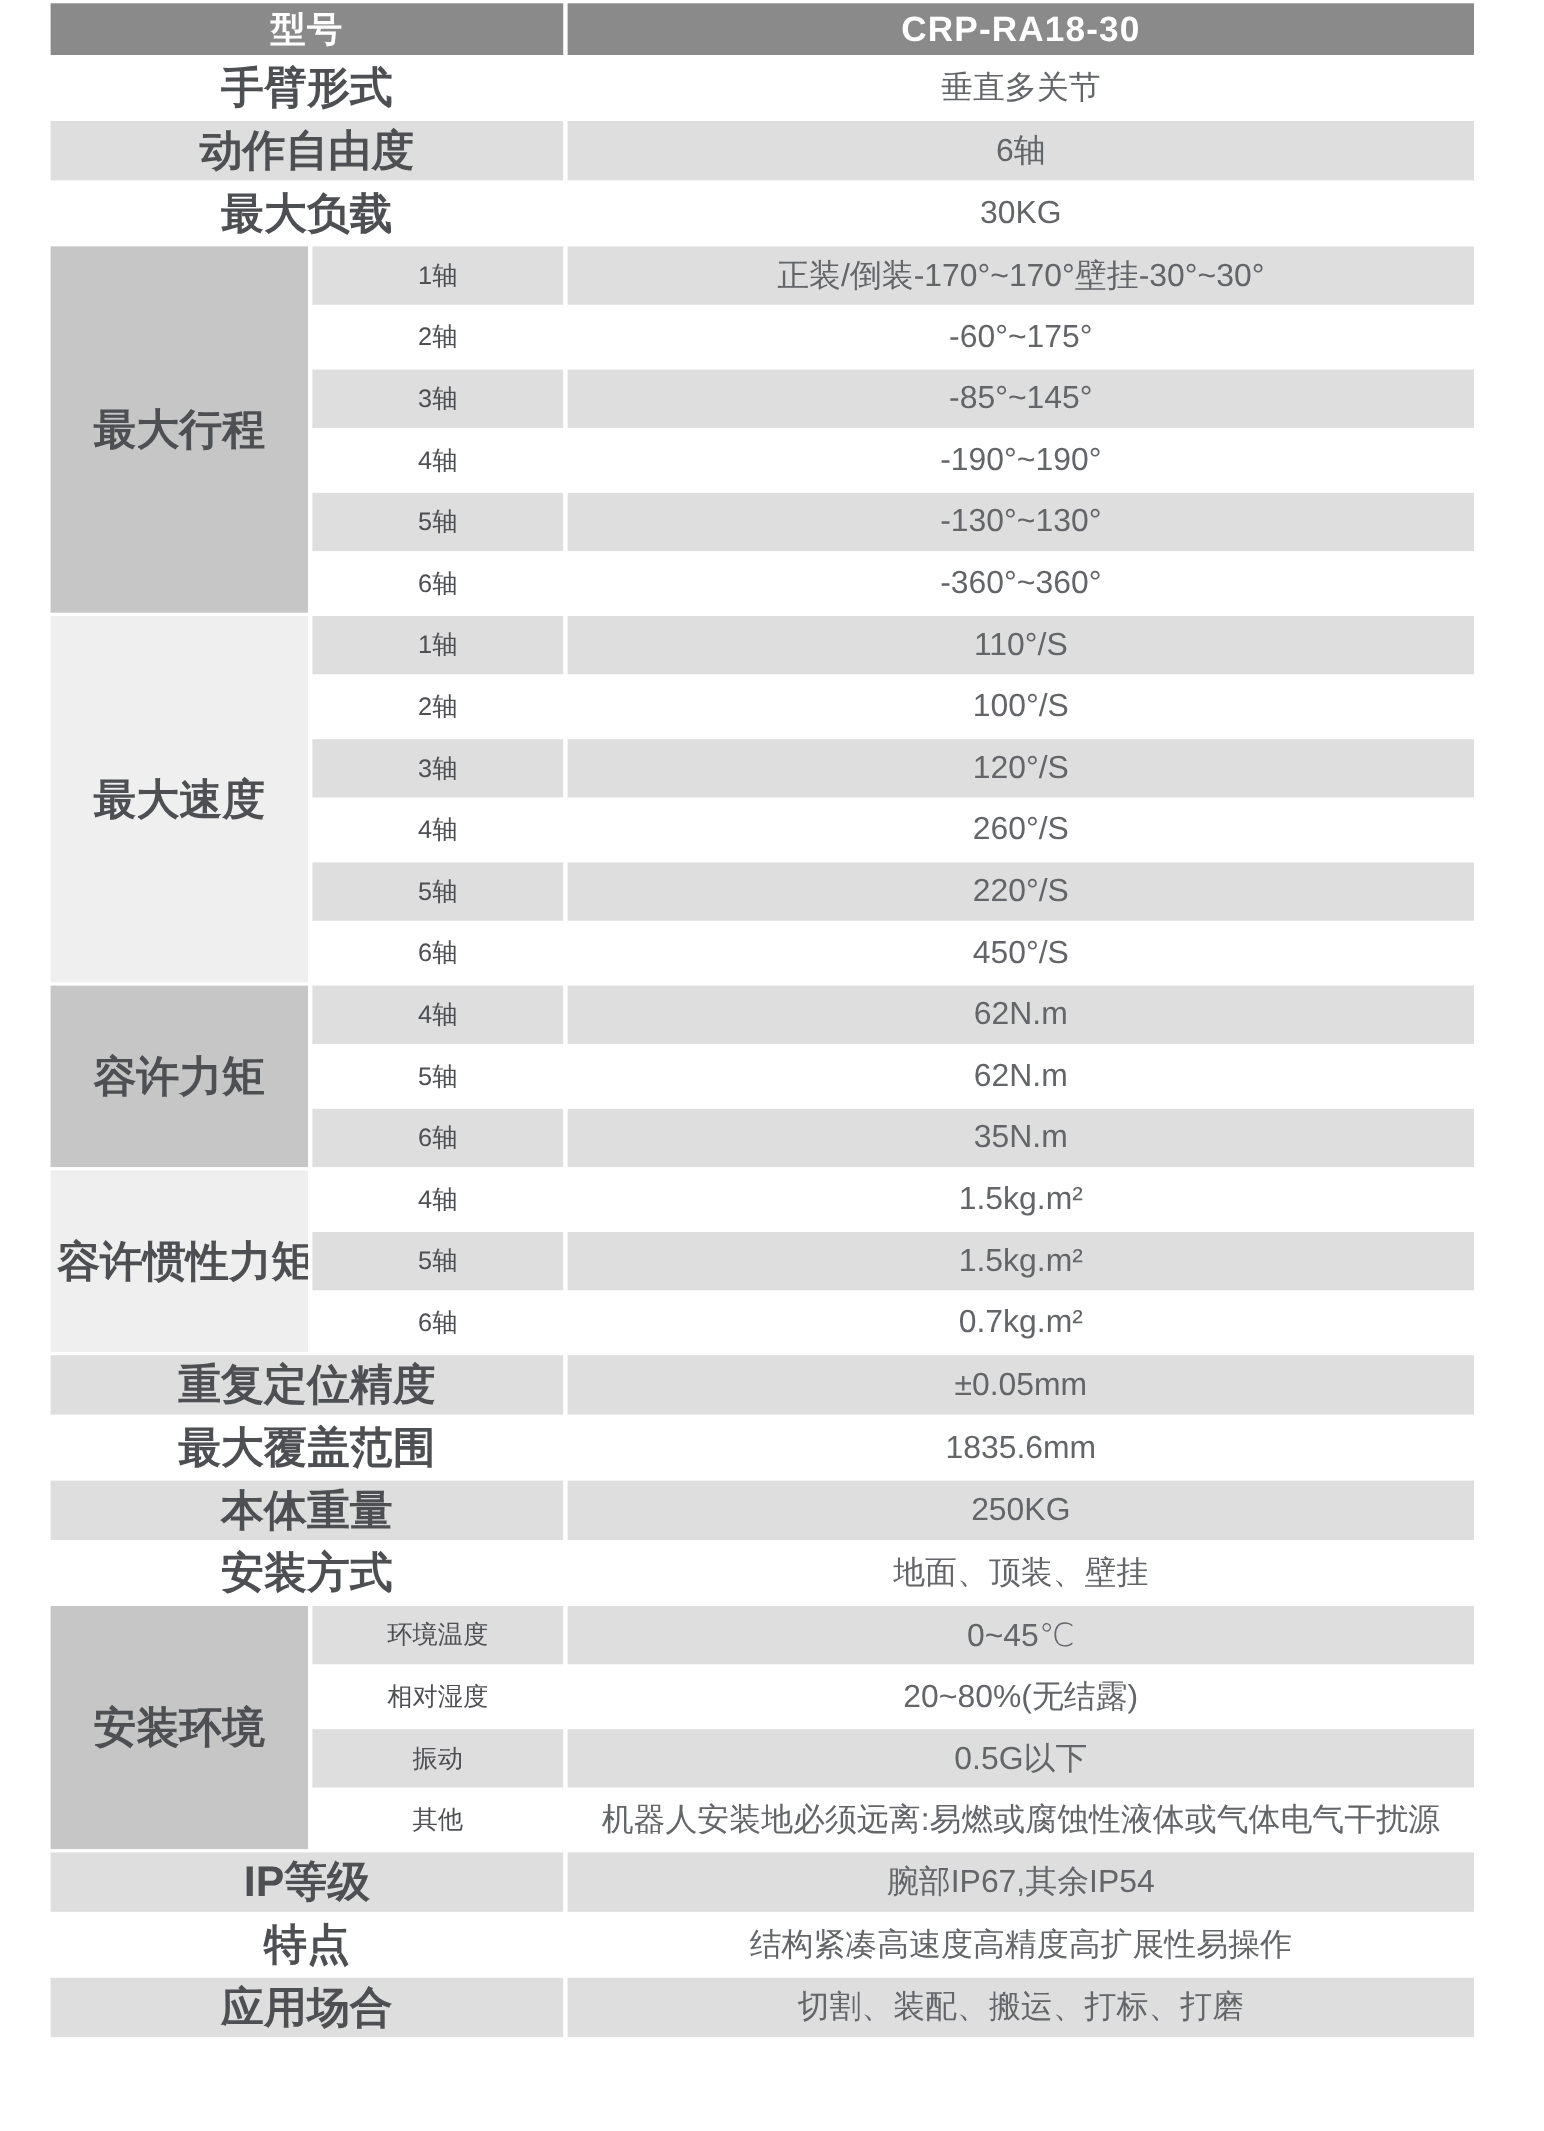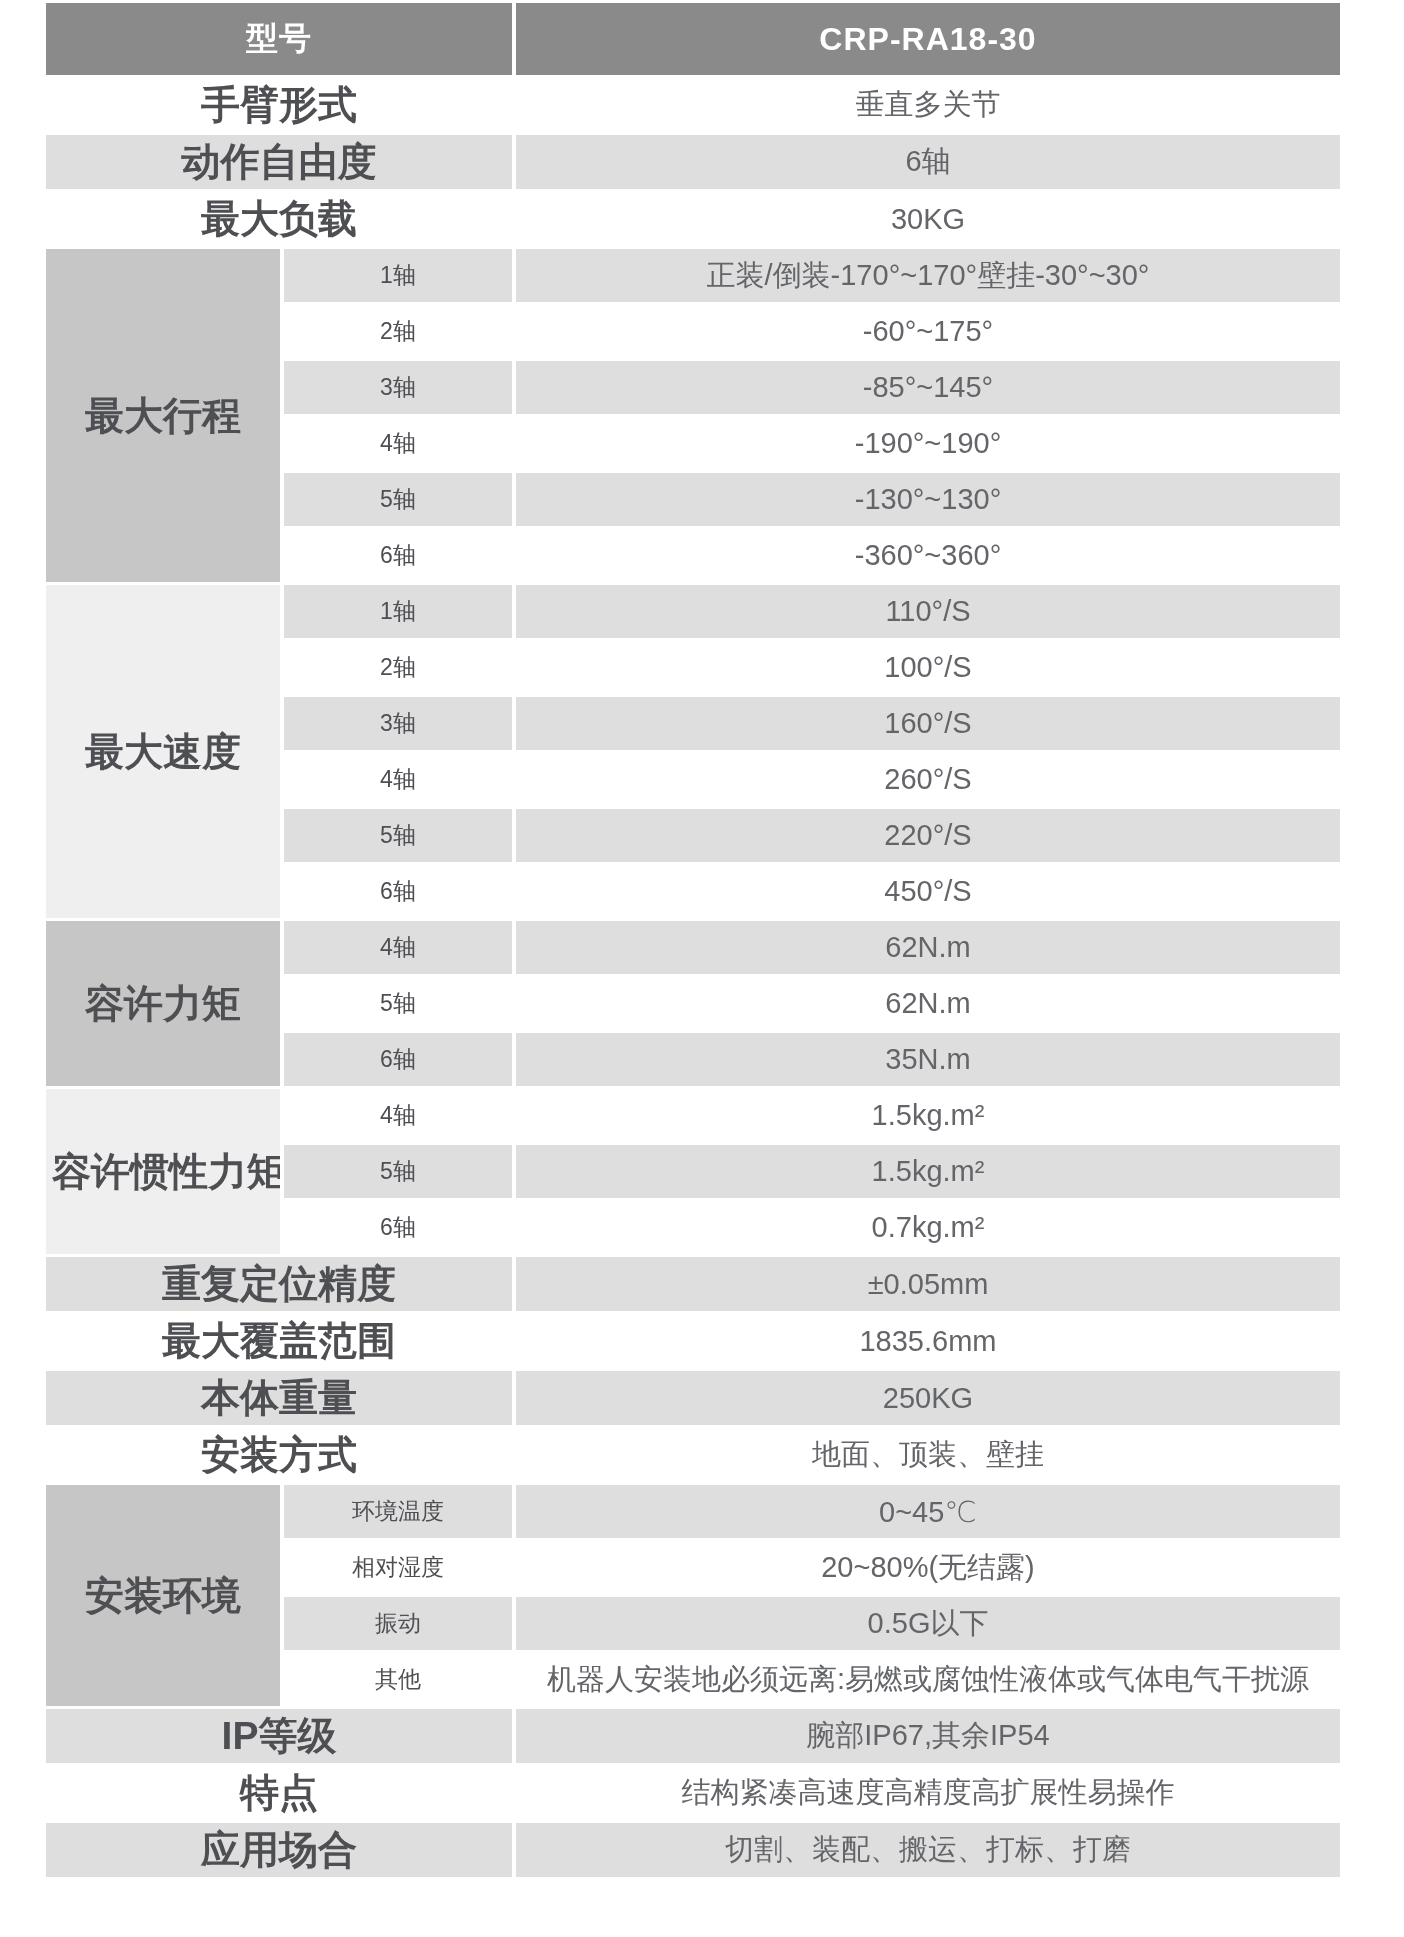--- a/index.html
+++ b/index.html
@@ -37,21 +37,21 @@
   col.c3 { width: 824px; }
   td {
     height: 53px;
     text-align: center;
     vertical-align: middle;
     padding: 0 6px;
     overflow: hidden;
     white-space: nowrap;
   }
   tr.hdr td {
-    height: 72px;
+    height: 47px;
     background: var(--header-bg);
     color: var(--header-text);
     font-size: 32px;
     font-weight: 700;
     letter-spacing: 1px;
   }
   td.bg-gray  { background: var(--row-gray); }
   td.bg-white { background: var(--row-white); }
   td.sec-dark { background: var(--section-dark); margin-left: 32px; }
   td.sec-pale { background: var(--section-pale); }
@@ -130,21 +130,21 @@
     <td rowspan="6" class="sec sec-pale">最大速度</td>
     <td class="sub bg-gray">1轴</td>
     <td class="val bg-gray">110°/S</td>
   </tr>
   <tr>
     <td class="sub bg-white">2轴</td>
     <td class="val bg-white">100°/S</td>
   </tr>
   <tr>
     <td class="sub bg-gray">3轴</td>
-    <td class="val bg-gray">160°/S</td>
+    <td class="val bg-gray">120°/S</td>
   </tr>
   <tr>
     <td class="sub bg-white">4轴</td>
     <td class="val bg-white">260°/S</td>
   </tr>
   <tr>
     <td class="sub bg-gray">5轴</td>
     <td class="val bg-gray">220°/S</td>
   </tr>
   <tr>

